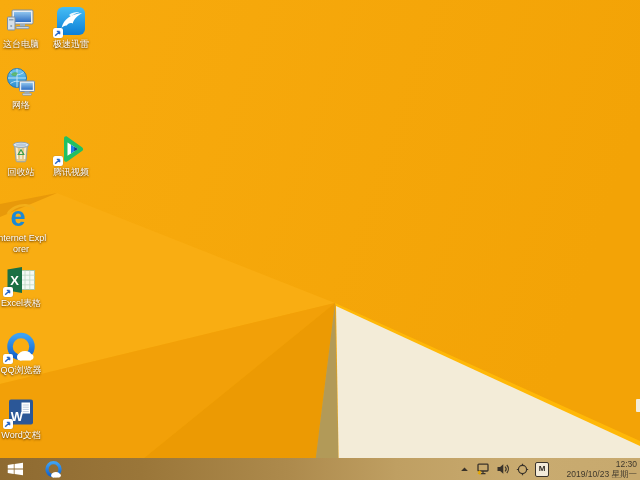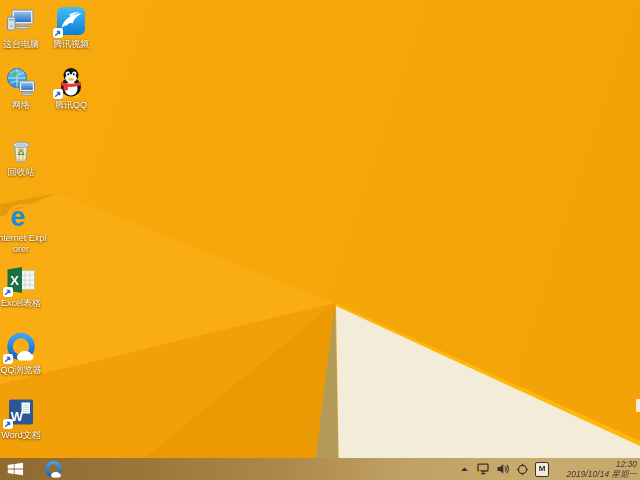--- a/index.html
+++ b/index.html
@@ -23,21 +23,21 @@
   #taskbar{position:absolute;left:0;bottom:0;width:640px;height:22px;display:flex;align-items:center;
     background:linear-gradient(to right,#8e6a31 0%,#9a7639 22%,#ad8a4c 45%,#bf9f62 62%,#c9ab70 82%,#c7a96e 100%);}
   .start-btn{width:30px;height:22px;display:flex;align-items:center;justify-content:center;}
   .start-btn svg{width:19px;height:16px;display:block;}
   .task-item{width:30px;height:22px;display:flex;align-items:center;justify-content:center;margin-left:8px;}
   .task-item svg{width:19px;height:19px;display:block;}
   #tray{margin-left:auto;display:flex;align-items:center;gap:6px;padding-right:3px;}
   #tray svg{display:block;}
   .ime-badge{width:12px;height:13px;border:1.2px solid #3a332a;border-radius:2px;background:rgba(250,246,236,.85);
     font-size:8px;font-weight:bold;color:#2e2922;display:flex;align-items:center;justify-content:center;line-height:1;}
-  .clock{width:82px;text-align:right;color:#3f382c;font-size:8.5px;line-height:10px;white-space:nowrap;font-style:italic;}
+  .clock{width:82px;text-align:right;color:#3f382c;font-size:8.5px;line-height:10px;white-space:nowrap;}
 
   .edge-fragment{position:absolute;right:0;top:399px;width:4px;height:13px;background:#f2ecdb;border-radius:1px 0 0 1px;}
   .hidden-defs{position:absolute;width:0;height:0;overflow:hidden;}
 </style>
 </head>
 <body>
 
 <svg class="hidden-defs" aria-hidden="true">
   <defs>
     <linearGradient id="g-screen" x1="0" y1="0" x2="0" y2="1">
@@ -198,55 +198,55 @@
     <div class="glyph">
         <svg class="ico">
           <use href="#sym-xunlei"></use>
         </svg>
       <div class="sc-arrow">
           <svg viewBox="0 0 10 10">
             <path d="M2.2,7.8 L6.6,3.4 M6.6,3.4 L3.8,3.4 M6.6,3.4 L6.6,6.2" stroke="#2867c8" stroke-width="1.4" fill="none"></path>
           </svg>
         </div>
     </div>
+    <div class="dlabel">极速迅雷</div>
+  </div>
+
+  <div class="dicon r1 c0">
+    <div class="glyph">
+        <svg class="ico">
+          <use href="#sym-network"></use>
+        </svg>
+      </div>
+    <div class="dlabel">网络</div>
+  </div>
+
+
+  <div class="dicon r2 c0">
+    <div class="glyph">
+        <svg class="ico">
+          <use href="#sym-recycle-bin"></use>
+        </svg>
+      </div>
+    <div class="dlabel">回收站</div>
+  </div>
+
+  <div class="dicon r2 c1">
+    <div class="glyph">
+        <svg class="ico">
+          <use href="#sym-tencent-video"></use>
+        </svg>
+      <div class="sc-arrow">
+          <svg viewBox="0 0 10 10">
+            <path d="M2.2,7.8 L6.6,3.4 M6.6,3.4 L3.8,3.4 M6.6,3.4 L6.6,6.2" stroke="#2867c8" stroke-width="1.4" fill="none"></path>
+          </svg>
+        </div>
+    </div>
     <div class="dlabel">腾讯视频</div>
   </div>
-
-  <div class="dicon r1 c0">
-    <div class="glyph">
-        <svg class="ico">
-          <use href="#sym-network"></use>
-        </svg>
-      </div>
-    <div class="dlabel">网络</div>
-  </div>
-
-  <div class="dicon r1 c1">
-    <div class="glyph">
-        <svg class="ico">
-          <use href="#sym-qq"></use>
-        </svg>
-      <div class="sc-arrow">
-          <svg viewBox="0 0 10 10">
-            <path d="M2.2,7.8 L6.6,3.4 M6.6,3.4 L3.8,3.4 M6.6,3.4 L6.6,6.2" stroke="#2867c8" stroke-width="1.4" fill="none"></path>
-          </svg>
-        </div>
-    </div>
-    <div class="dlabel">腾讯QQ</div>
-  </div>
-
-  <div class="dicon r2 c0">
-    <div class="glyph">
-        <svg class="ico">
-          <use href="#sym-recycle-bin"></use>
-        </svg>
-      </div>
-    <div class="dlabel">回收站</div>
-  </div>
-
 
   <div class="dicon r3 c0">
     <div class="glyph">
         <svg class="ico">
           <use href="#sym-ie"></use>
         </svg>
       </div>
     <div class="dlabel">Internet Explorer</div>
   </div>
 
@@ -319,18 +319,18 @@
         <path d="M1.5,5 h2.6 L7.3,2.2 V11.8 L4.1,9 H1.5 Z" fill="#3a332a"></path>
         <path d="M9,4.6 a3.4,3.4 0 0 1 0,4.8 M10.8,3 a6,6 0 0 1 0,8" stroke="#3a332a" stroke-width="1.2" fill="none"></path>
       </svg>
       <svg width="13" height="13" viewBox="0 0 14 14">
         <circle cx="7" cy="7" r="4.4" stroke="#3a332a" stroke-width="1.3" fill="none"></circle>
         <path d="M7,0.9 V3.1 M7,10.9 v2.2 M0.9,7 H3.1 M10.9,7 h2.2" stroke="#3a332a" stroke-width="1.3"></path>
       </svg>
       <div class="ime-badge">M</div>
       <div class="clock">
         <div>12:30</div>
-        <div>2019/10/14 星期一</div>
+        <div>2019/10/23 星期一</div>
       </div>
     </div>
   </div>
 
 </div>
 
 </body></html>

